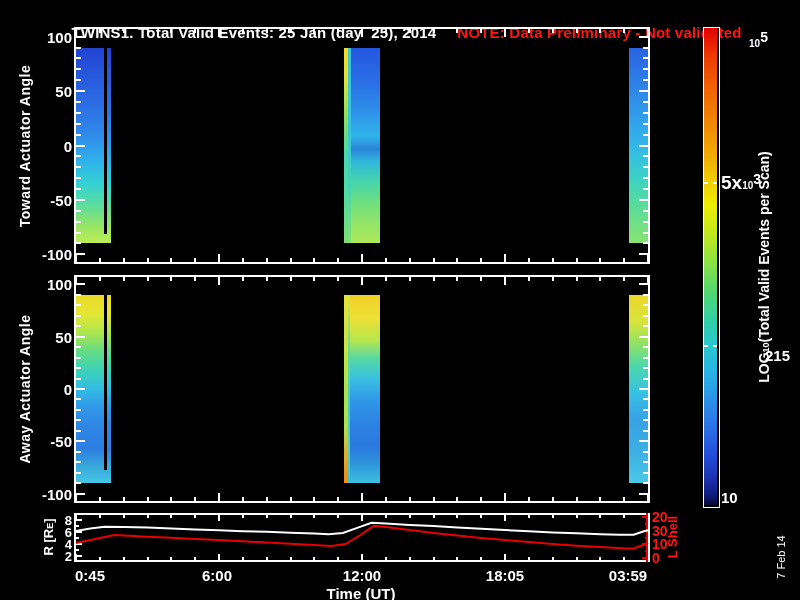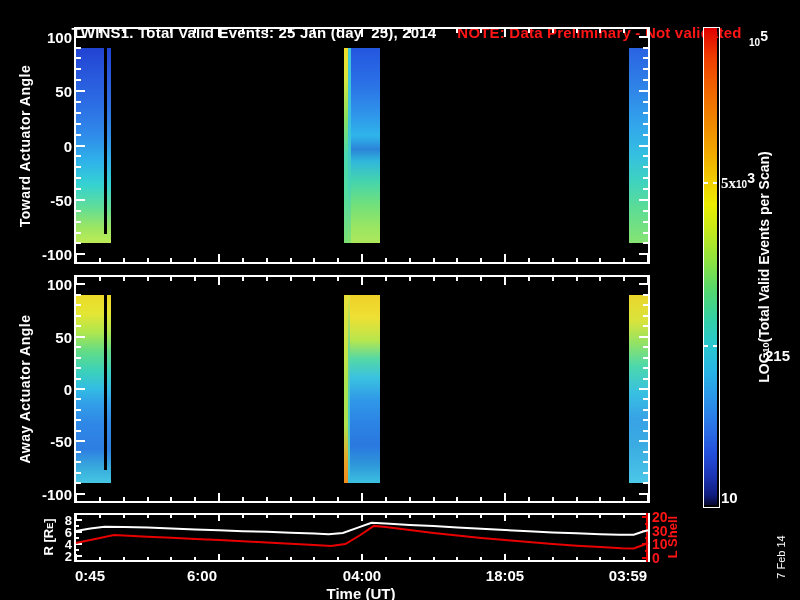--- a/index.html
+++ b/index.html
@@ -10,21 +10,21 @@
   .note{color:#ff1515;margin-left:21px;}
   .rot{position:absolute;transform:translate(-50%,-50%) rotate(-90deg);white-space:nowrap;}
   .ylab{font-size:14px;letter-spacing:.5px;}
   .ytl{position:absolute;font-size:15px;transform:translateY(-50%);text-align:right;}
   .ytl-small{font-size:13px;}
   .ytl-red{color:#ff1515;font-size:14px;transform:translateY(-50%);position:absolute;}
   .xtl{position:absolute;font-size:15px;transform:translateX(-50%);top:567px;}
   .cb-label{position:absolute;font-size:15px;transform:translateY(-50%);white-space:nowrap;}
   .cb-small{font-size:10px;}
   .cb-exp{font-size:14px;position:relative;top:-5px;}
-  .cb-pre{font-size:15px;font-family:Liberation Serif, serif;}
+  .cb-pre{font-size:19px;}
   .sub{font-size:9px;}
   svg{position:absolute;left:0;top:0;pointer-events:none;}
 </style>
 </head>
 <body>
 
 <div id="stage">
   <div class="title-row">
     <span>TWINS1. Total Valid Events: 25 Jan (day  25), 2014</span><span class="note">NOTE: Data Preliminary - Not validated</span>
   </div>
@@ -318,22 +318,22 @@
       <div class="abs" style="left: 646px; top: 513px; width: 2px; height: 49px; background: rgb(232, 0, 0);"></div>
       <div class="ytl ytl-small abs" style="right: 728px; top: 519.5px;">8</div>
       <div class="ytl ytl-small abs" style="right: 728px; top: 531.5px;">6</div>
       <div class="ytl ytl-small abs" style="right: 728px; top: 543.5px;">4</div>
       <div class="ytl ytl-small abs" style="right: 728px; top: 555.5px;">2</div>
       <div class="ytl-red abs" style="left: 652px; top: 517.045px;">20</div>
       <div class="ytl-red abs" style="left: 652px; top: 530.682px;">30</div>
       <div class="ytl-red abs" style="left: 652px; top: 544.318px;">10</div>
       <div class="ytl-red abs" style="left: 652px; top: 557.955px;">0</div>
       <div class="xtl abs" style="left: 90px;">0:45</div>
-      <div class="xtl abs" style="left: 202px;">6:00</div>
-      <div class="xtl abs" style="left: 362px;">04:00</div>
+      <div class="xtl abs" style="left: 217px;">6:00</div>
+      <div class="xtl abs" style="left: 362px;">12:00</div>
       <div class="xtl abs" style="left: 505px;">18:05</div>
       <div class="xtl abs" style="left: 628px;">03:59</div>
       <svg width="800" height="600">
         <polyline points="76.0,530.9 90.3,528.5 104.6,526.7 123.7,527.0 147.5,527.6 171.3,528.5 195.2,529.4 219.0,530.3 242.8,531.2 266.7,531.8 290.5,532.7 314.3,533.6 328.6,534.2 342.9,533.0 357.2,527.9 371.5,522.8 385.8,523.4 409.7,524.9 433.5,526.1 457.3,527.6 481.2,528.8 505.0,530.0 528.8,531.2 552.7,532.4 576.5,533.3 600.3,534.2 619.4,534.8 633.7,534.8 643.2,531.5 648.0,530.3" fill="none" stroke="#ffffff" stroke-width="2"></polyline>
         <polyline points="76.0,543.0 92.7,539.5 114.1,535.0 123.7,535.5 147.5,536.7 171.3,537.8 195.2,539.0 219.0,540.1 242.8,541.3 266.7,542.5 290.5,543.8 314.3,545.0 331.0,546.0 345.3,544.0 359.6,535.5 373.9,525.9 385.8,526.9 409.7,530.0 433.5,532.9 457.3,535.6 481.2,537.9 505.0,540.1 528.8,542.1 552.7,544.0 576.5,545.7 600.3,547.0 621.8,548.3 633.7,548.4 643.2,545.0 648.0,542.5" fill="none" stroke="#e80000" stroke-width="2"></polyline>
       </svg>
       <div class="abs" style="left: 703px; top: 27px; width: 15px; height: 479px; border: 1px solid rgb(255, 255, 255); box-sizing: content-box;"></div>
       <div class="abs" style="left: 704px; top: 28px; width: 13px; height: 477px; background: linear-gradient(rgb(224, 0, 0) 0%, rgb(238, 60, 0) 6%, rgb(240, 96, 0) 12%, rgb(240, 132, 0) 19%, rgb(240, 168, 0) 26%, rgb(240, 204, 0) 32%, rgb(236, 236, 0) 37%, rgb(192, 232, 30) 43%, rgb(140, 226, 66) 49%, rgb(84, 216, 110) 55%, rgb(52, 208, 164) 61%, rgb(42, 200, 204) 66%, rgb(40, 180, 228) 72%, rgb(43, 146, 232) 78%, rgb(43, 112, 230) 84%, rgb(36, 80, 220) 89%, rgb(28, 52, 180) 94%, rgb(16, 28, 124) 98%, rgb(6, 8, 48) 100%);"></div>
       <div class="cb-label abs" style="left: 721px; top: 41px; margin-left: 28px;"><span class="cb-pre"></span><span class="cb-small">10</span><span class="cb-exp">5</span></div>
       <div class="abs" style="left: 704px; top: 182.025px; width: 4px; height: 2px; background: rgb(255, 255, 255);"></div>

